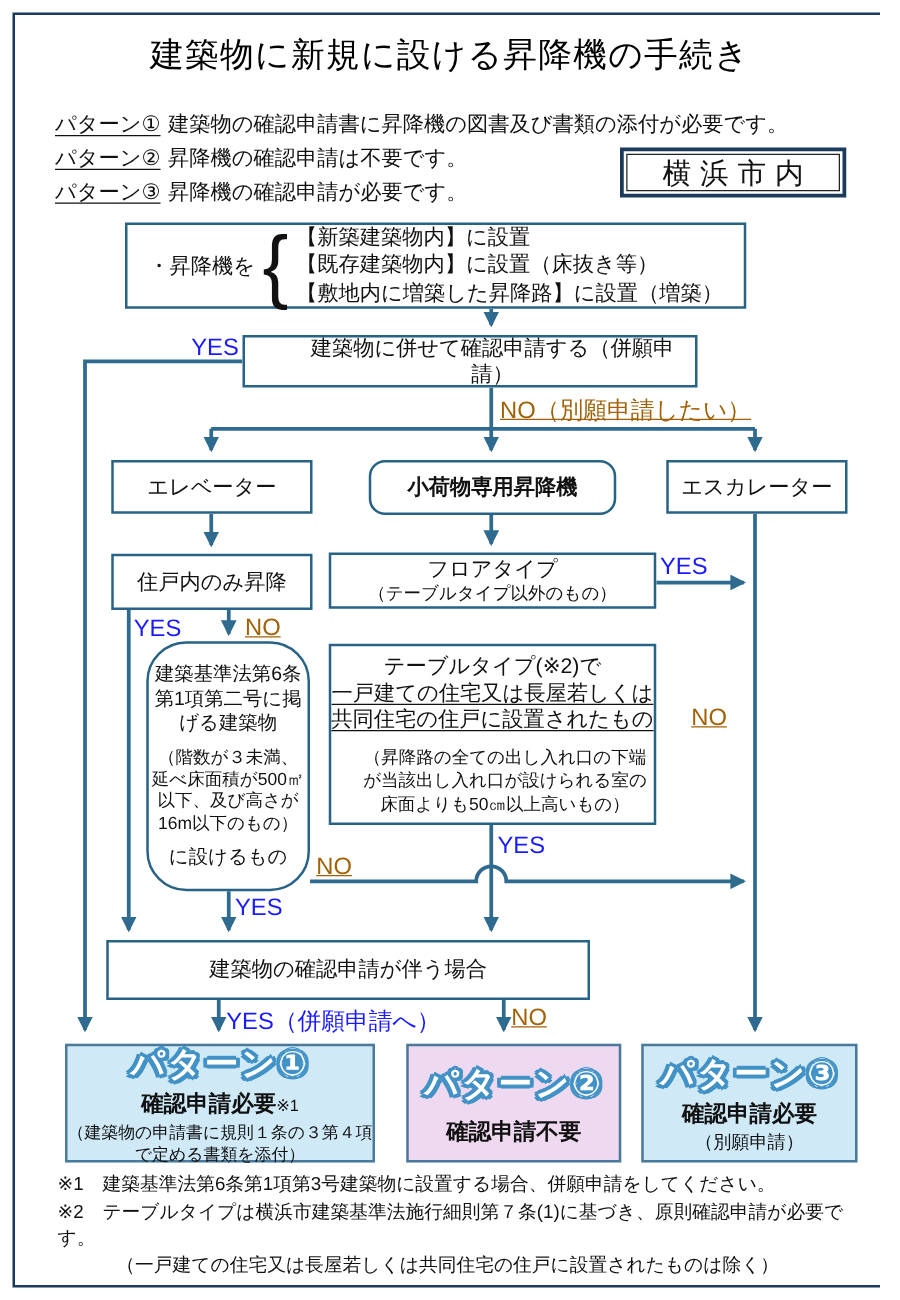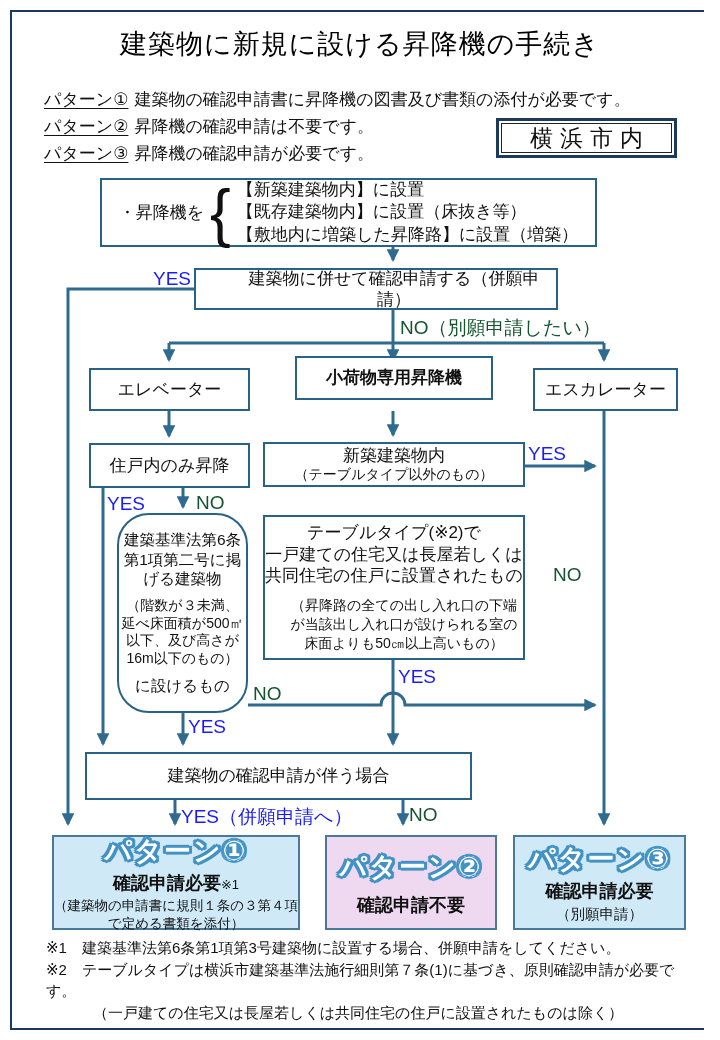--- a/index.html
+++ b/index.html
@@ -15,28 +15,28 @@
 
   .badge{left:496px;top:118px;width:181px;height:40px;border:3px solid #1b3a5c;outline:1px solid #222;
          outline-offset:-6px;display:flex;align-items:center;justify-content:center;
          font-size:23px;letter-spacing:7px;padding-left:7px;box-sizing:border-box;background:#fff;}
 
   .fbox{border:2px solid #286286;background:#fff;box-sizing:border-box;display:flex;
         flex-direction:column;align-items:center;justify-content:center;text-align:center;
         font-size:17px;line-height:1.25;}
   .bold{font-weight:bold;}
   .small{font-size:14px;}
-  .und{text-underline-offset:3px;}
+  .und{text-decoration:underline;text-underline-offset:3px;}
 
   .startbox{flex-direction:row;justify-content:center;gap:6px;}
   .brace{font-size:62px;font-weight:200;line-height:1;transform:scaleY(1.05);color:#111;}
   .optcol{display:flex;flex-direction:column;align-items:flex-start;text-align:left;line-height:1.32;}
 
   .yes{color:#1a1aff;}
-  .no{color:#14532d;}
+  .no{color:#a16207;text-decoration:underline;}
   .flabel{font-size:19px;white-space:nowrap;background:transparent;}
 
   .pbox{border:2px solid #4a7a9b;box-sizing:border-box;display:flex;flex-direction:column;
         align-items:center;justify-content:center;text-align:center;gap:2px;}
   .p-blue{background:#cfe9f7;}
   .p-pink{background:#efd9f1;}
   .pop{font-weight:bold;font-size:27px;letter-spacing:2px;color:#fff;
        text-shadow:-3px 0 0 #4292c6,3px 0 0 #4292c6,0 -3px 0 #4292c6,0 3px 0 #4292c6,
                    -2px -2px 0 #4292c6,2px -2px 0 #4292c6,-2px 2px 0 #4292c6,2px 2px 0 #4292c6,
                    -3px -2px 0 #4292c6,3px 2px 0 #4292c6,-3px 2px 0 #4292c6,3px -2px 0 #4292c6;}
@@ -98,27 +98,27 @@
     <span class="optcol">
       <span>【新築建築物内】に設置</span>
       <span>【既存建築物内】に設置（床抜き等）</span>
       <span>【敷地内に増築した昇降路】に設置（増築）</span>
     </span>
   </div>
 
   <div class="abs fbox" style="left:194px;top:268px;width:364px;height:42px;padding-left:36px;">建築物に併せて確認申請する（併願申請）</div>
 
   <div class="abs fbox" style="left:89px;top:368px;width:161px;height:43px;">エレベーター</div>
-  <div class="abs fbox bold" style="left:295px;top:356px;width:198px;height:44px;">小荷物専用昇降機</div>
+  <div class="abs fbox bold" style="left:295px;top:368px;width:198px;height:44px;border-radius:13px;">小荷物専用昇降機</div>
   <div class="abs fbox" style="left:533px;top:368px;width:145px;height:43px;">エスカレーター</div>
 
   <div class="abs fbox" style="left:89px;top:443px;width:161px;height:45px;">住戸内のみ昇降</div>
 
   <div class="abs fbox" style="left:263px;top:442px;width:262px;height:45px;line-height:1.2;">
-    <span>新築建築物内</span>
+    <span>フロアタイプ</span>
     <span class="small">（テーブルタイプ以外のもの）</span>
   </div>
 
   <div class="abs fbox" style="left:117px;top:513px;width:131px;height:200px;font-size:15.5px;gap:9px;padding:2px;border-radius:32px;">
     <span>建築基準法第6条第1項第二号に掲げる建築物</span>
     <span class="small" style="font-size:14px;">（階数が３未満、延べ床面積が500㎡以下、及び高さが16m以下のもの）</span>
     <span>に設けるもの</span>
   </div>
 
   <div class="abs fbox" style="left:263px;top:515px;width:262px;height:145px;gap:0;">

